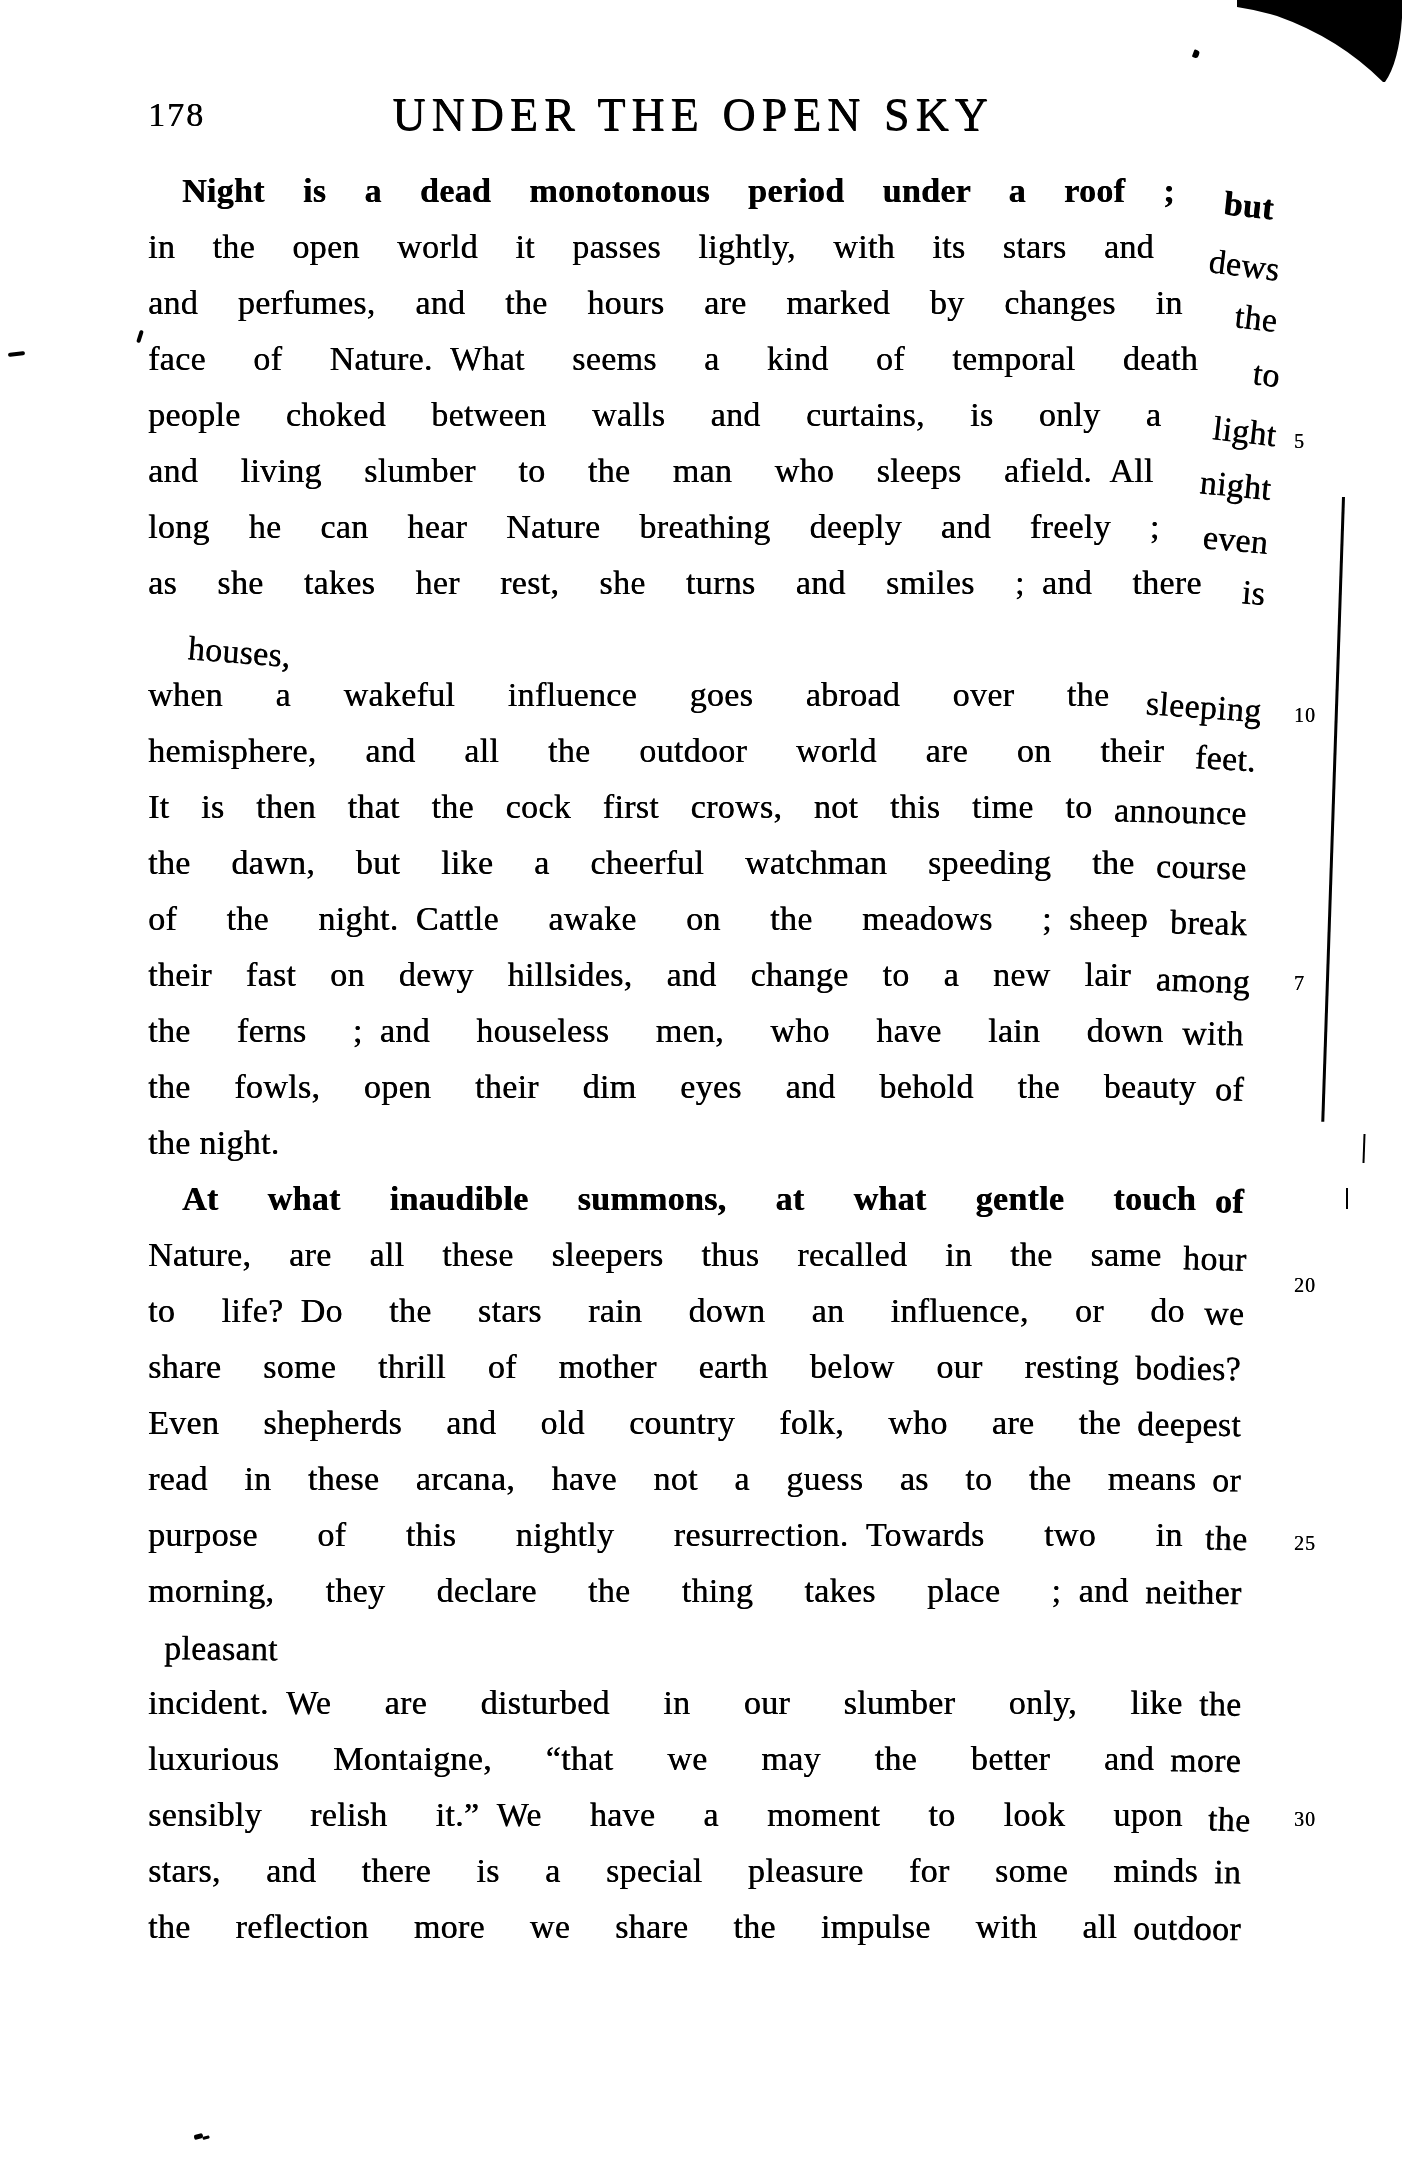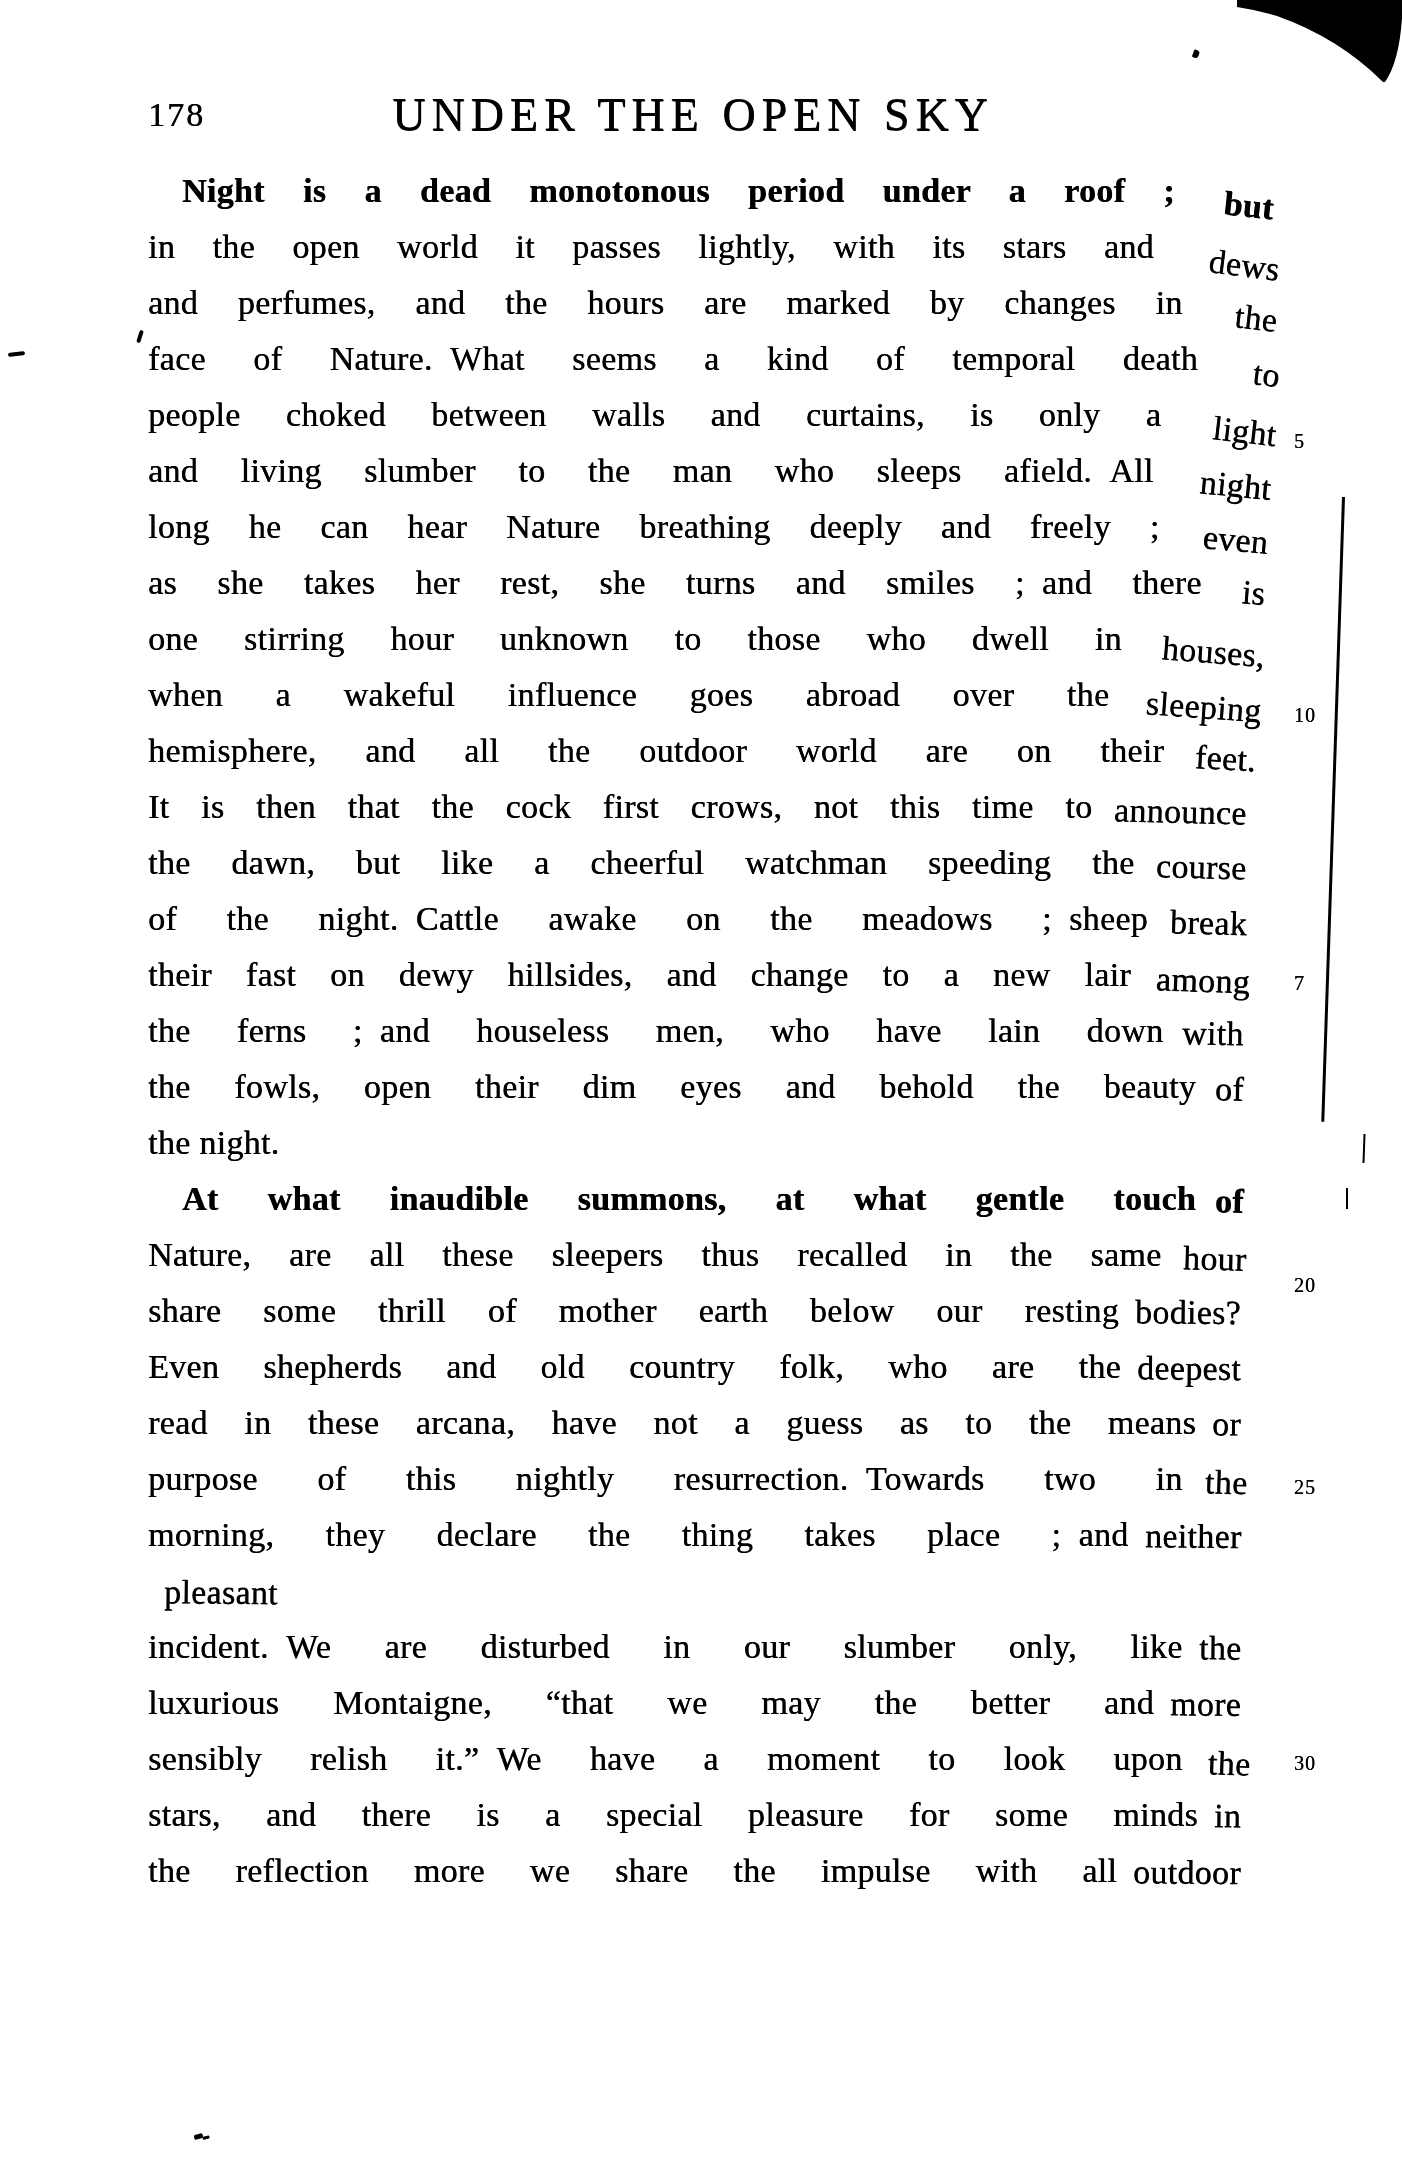--- a/index.html
+++ b/index.html
@@ -118,21 +118,20 @@
           </div>
           <div class="line">
             <span class="main">long he can hear Nature breathing deeply and freely ;</span>
             <span class="tail" style="transform: translate(30px, 10px) rotate(5deg);">even</span>
           </div>
           <div class="line">
             <span class="main">as she takes her rest, she turns and smiles ; and there</span>
             <span class="tail" style="transform: translate(27px, 9px) rotate(4.5deg);">is</span>
           </div>
           <div class="line">
-            <span class="main">one stirring hour unknown to those who dwell in</span>
             <span class="tail" style="transform: translate(27px, 9px) rotate(4.5deg);">houses,</span>
           </div>
           <div class="line">
             <span class="main">when a wakeful influence goes abroad over the</span>
             <span class="tail" style="transform: translate(24px, 8px) rotate(4deg);">sleeping</span>
             <span class="margin-num" style="top: 20px;">10</span>
           </div>
           <div class="line">
             <span class="main">hemisphere, and all the outdoor world are on their</span>
             <span class="tail" style="transform: translate(18px, 6px) rotate(3deg);">feet.</span>
@@ -168,20 +167,24 @@
         </div>
         <div>
           <div class="line indent">
             <span class="main">At what inaudible summons, at what gentle touch</span>
             <span class="tail" style="transform: translate(6px, 2px) rotate(1deg);">of</span>
           </div>
           <div class="line">
             <span class="main">Nature, are all these sleepers thus recalled in the same</span>
             <span class="tail" style="transform: translate(9px, 3px) rotate(1.5deg);">hour</span>
             <span class="margin-num" style="top: 30px;">20</span>
+          </div>
+          <div class="line">
+            <span class="main">to life? Do the stars rain down an influence, or do</span>
+            <span class="tail" style="transform: translate(6px, 2px) rotate(1deg);">we</span>
           </div>
           <div class="line">
             <span class="main">share some thrill of mother earth below our resting</span>
             <span class="tail" style="transform: translate(3px, 1px) rotate(0.5deg);">bodies?</span>
           </div>
           <div class="line">
             <span class="main">Even shepherds and old country folk, who are the</span>
             <span class="tail" style="transform: translate(3px, 1px) rotate(0.5deg);">deepest</span>
           </div>
           <div class="line">

